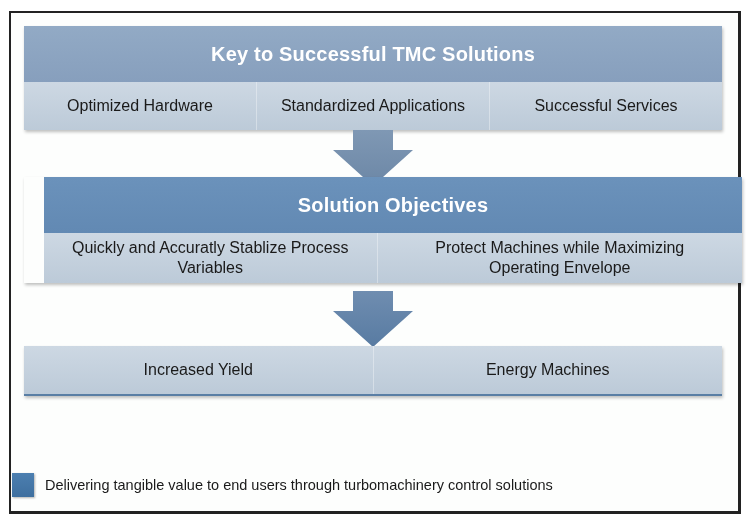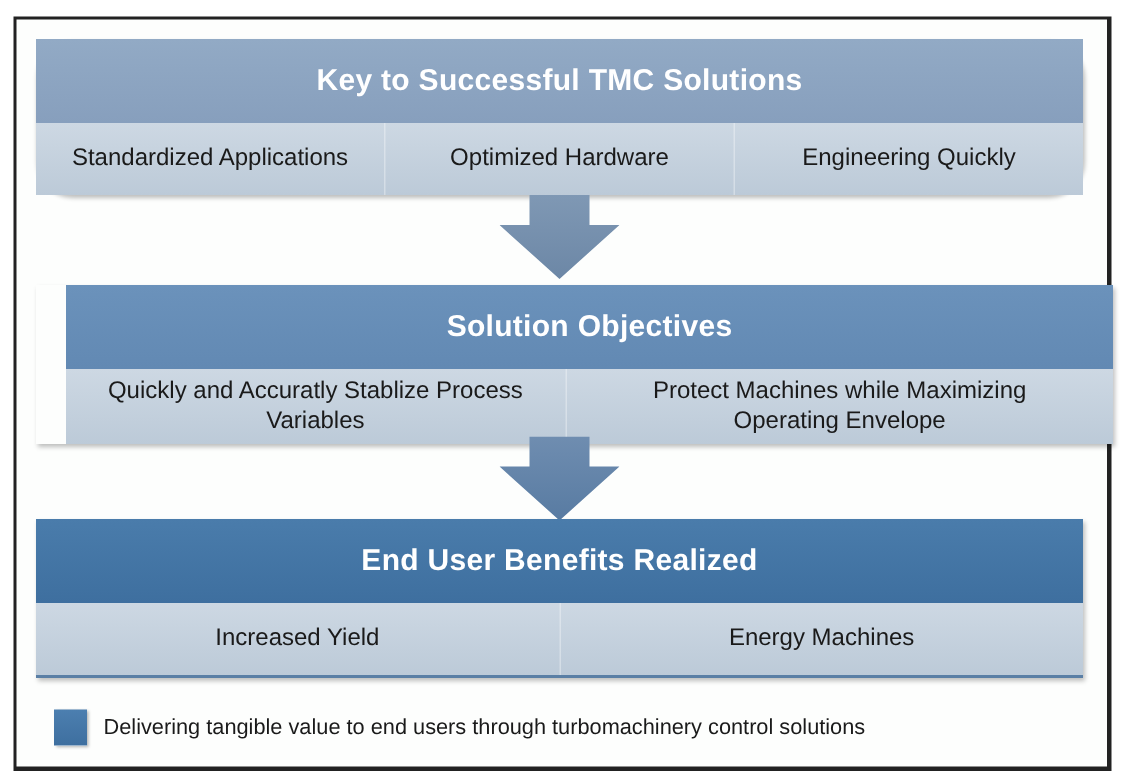--- a/index.html
+++ b/index.html
@@ -7,47 +7,47 @@
          font-family:"Liberation Sans", "DejaVu Sans", sans-serif; }
   .frame { position:absolute; left:9px; top:11px; width:727px; height:498px;
            border:2px solid #222; border-right-width:3px; border-bottom-width:3px; background:#fdfefd; }
   .block { position:absolute; left:24px; width:698px; box-shadow: 1px 2px 3px rgba(0,0,0,0.25); }
   .hdr { height:56px; display:flex; align-items:center; justify-content:center;
          color:#fff; font-weight:bold; font-size:20px; letter-spacing:0.2px; }
   .row { display:flex; background:linear-gradient(#cdd8e3, #bccad8); }
   .cell { flex:1; display:flex; align-items:center; justify-content:center; text-align:center;
           font-size:16px; color:#1a1a1a; line-height:20px; border-left:1px solid rgba(255,255,255,0.35); }
   .cell:first-child { border-left:none; }
-  .b1 { top:26px;border-radius:24px; }
+  .b1 { top:26px; }
   .b1 .hdr { background:linear-gradient(#92aac5, #879fbd); }
   .b1 .row { height:48px; }
-  .b2 { top:190px;padding-left:20px; }
+  .b2 { top:177px;padding-left:20px; }
   .b2 .hdr { background:linear-gradient(#6b92bb, #6289b3); }
   .b2 .row { height:50px; }
   .b3 { top:346px; }
   .b3 .hdr { background:linear-gradient(#4a7cab, #3e6f9f); }
   .b3 .row { height:48px; border-bottom:2px solid #5a7fa5;justify-content:flex-end; }
   .arrow { position:absolute; left:333px; width:80px; height:56px; }
   .a1 { top:130px; }
   .a2 { top:291px; }
-  .legend { position:absolute; left:36px; top:473px; display:flex; align-items:center; }
+  .legend { position:absolute; left:12px; top:473px; display:flex; align-items:center; }
   .swatch { width:22px; height:24px; background:linear-gradient(#4c7fb0,#3e6f9f); box-shadow:1px 1px 2px rgba(0,0,0,0.3); }
   .legend-text { margin-left:11px; font-size:14.5px; color:#1a1a1a; }
 </style>
 </head>
 <body>
 
 <div class="frame"></div>
 
 <div class="block b1">
   <div class="hdr">Key to Successful TMC Solutions</div>
   <div class="row">
+    <div class="cell">Optimized Hardware</div>
     <div class="cell">Standardized Applications</div>
-    <div class="cell">Optimized Hardware</div>
-    <div class="cell">Engineering Quickly</div>
+    <div class="cell">Successful Services</div>
   </div>
 </div>
 
 <svg class="arrow a1" viewBox="0 0 80 56">
   <defs>
     <linearGradient id="ag1" x1="0" y1="0" x2="0" y2="1">
       <stop offset="0" stop-color="#7f98b4"></stop>
         <stop offset="1" stop-color="#6c87a6"></stop>
     </linearGradient>
   </defs>
@@ -66,21 +66,20 @@
   <defs>
     <linearGradient id="ag2" x1="0" y1="0" x2="0" y2="1">
       <stop offset="0" stop-color="#6f8db0"></stop>
         <stop offset="1" stop-color="#587ba2"></stop>
     </linearGradient>
   </defs>
   <polygon points="20,0 60,0 60,20 80,20 40,56 0,20 20,20" fill="url(#ag2)"></polygon>
 </svg>
 
 <div class="block b3">
-  <div class="hdr">End User Benefits Realized</div>
   <div class="row">
     <div class="cell">Increased Yield</div>
     <div class="cell">Energy Machines</div>
   </div>
 </div>
 
 <div class="legend">
   <div class="swatch"></div>
   <span class="legend-text">Delivering tangible value to end users through turbomachinery control solutions</span>
 </div>

